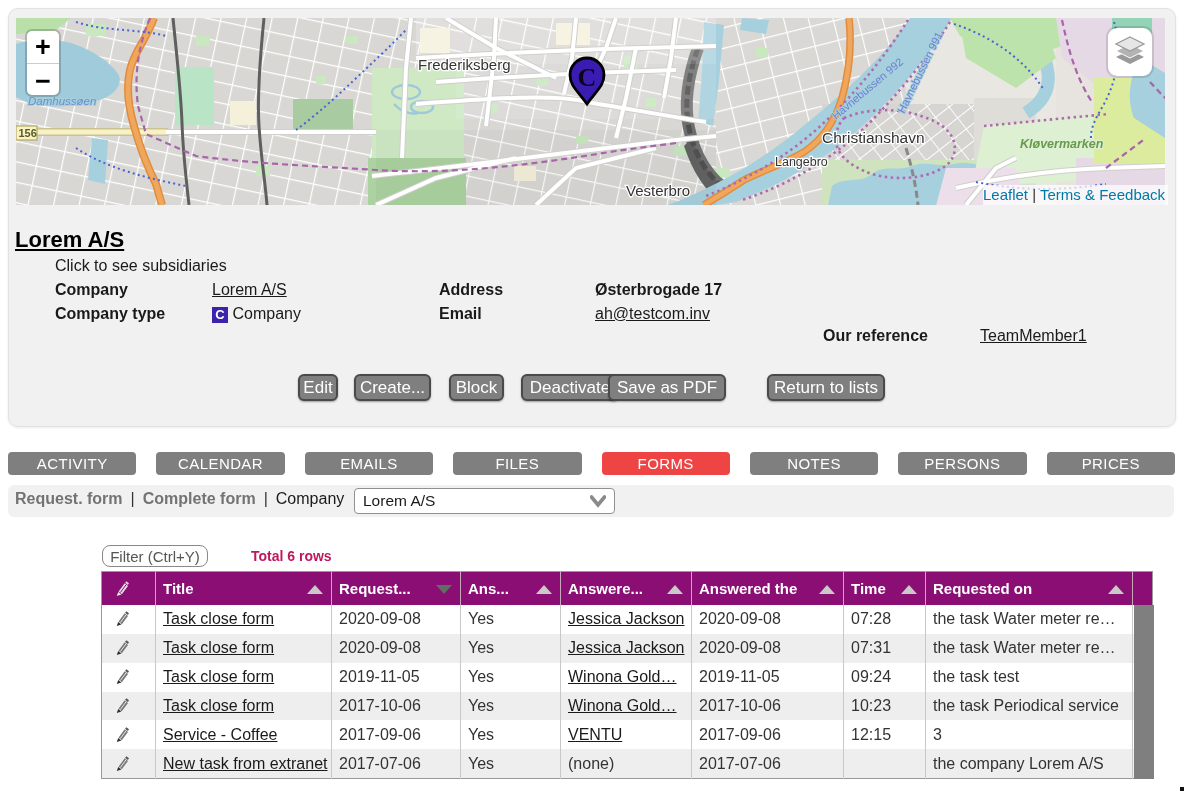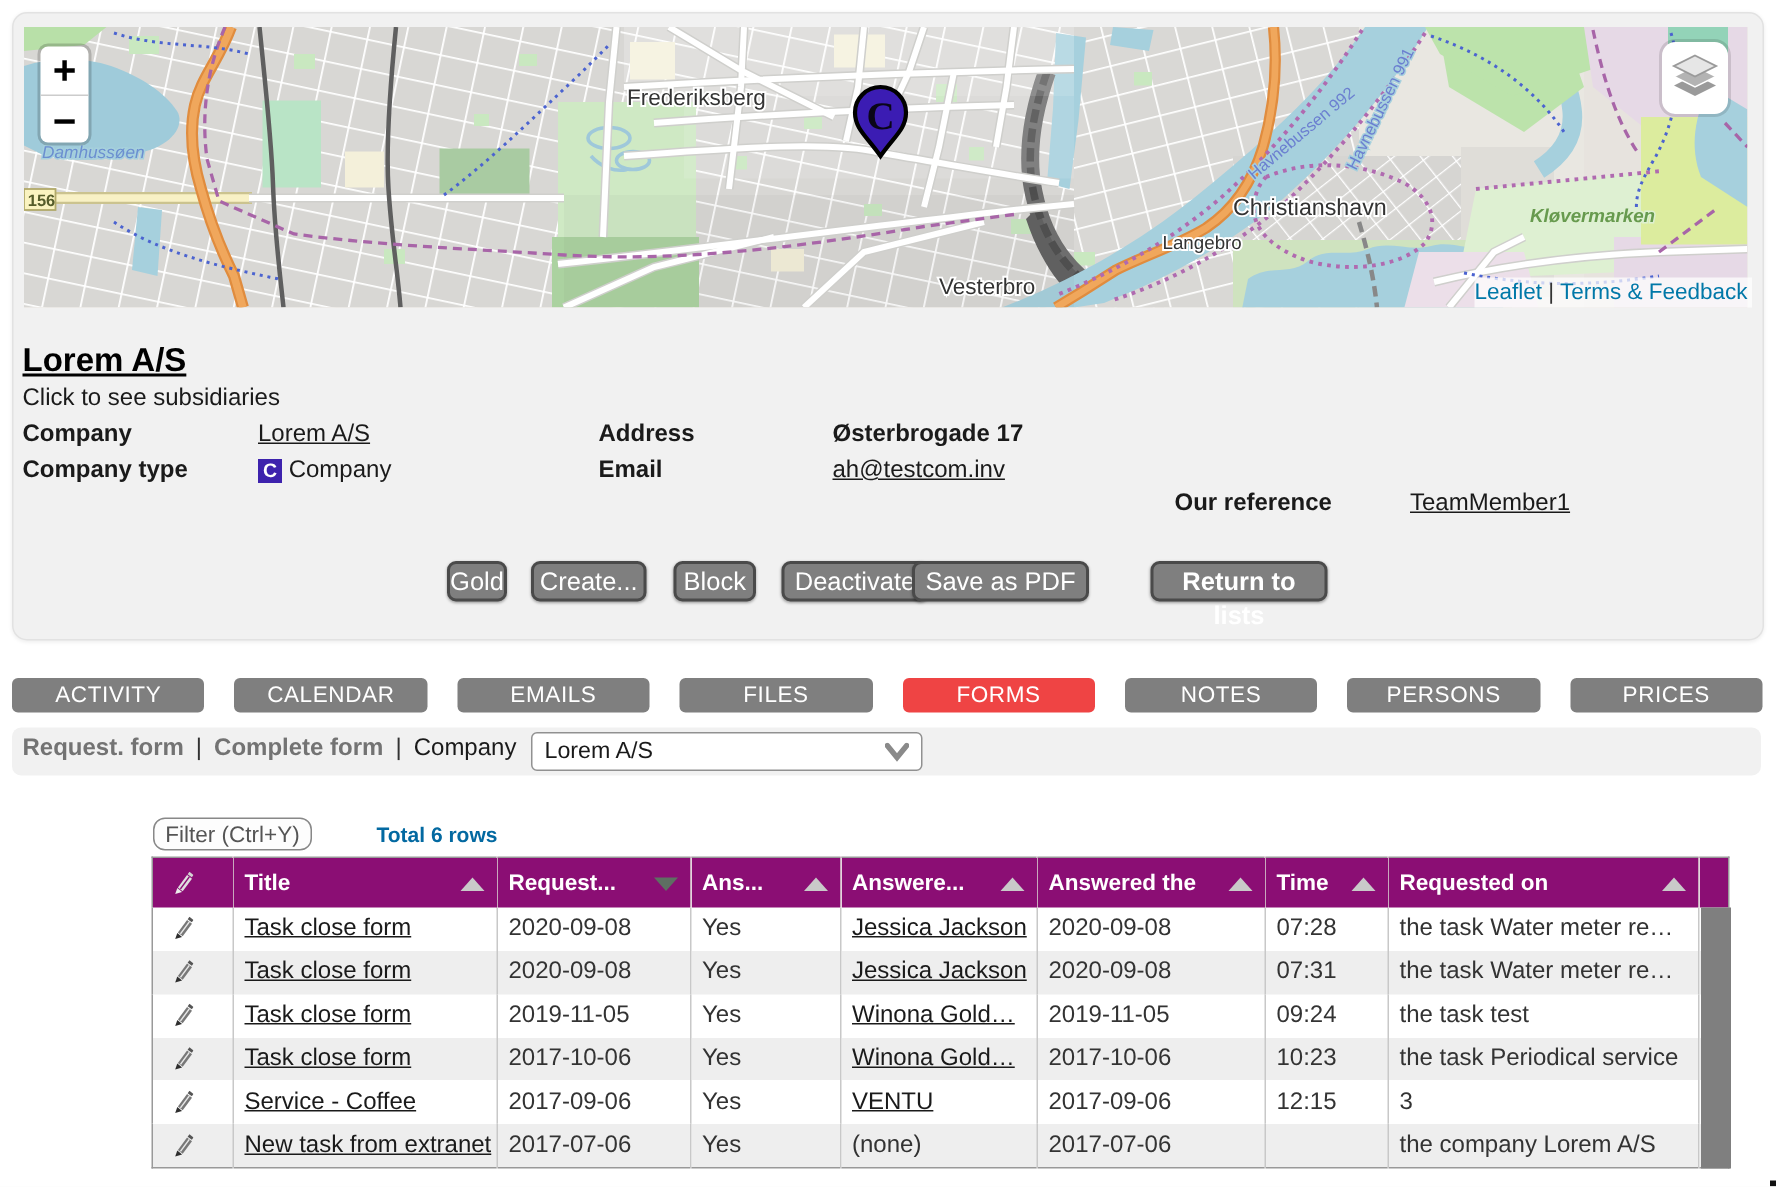--- a/index.html
+++ b/index.html
@@ -7,36 +7,36 @@
 .abs{position:absolute;}
 #topbox{left:8px;top:8px;width:1166px;height:417px;background:#f1f1f1;border:1px solid #e2e2e2;border-radius:10px;box-shadow:0 1px 3px rgba(0,0,0,0.08);}
 #map{left:16px;top:18px;width:1149px;height:187px;overflow:hidden;background:#e9e7e1;}
 #zoomctl{left:27px;top:31px;width:32px;height:64px;background:#fff;border-radius:5px;box-shadow:0 0 0 2px rgba(0,0,0,0.18);}
 #zoomctl .zb{width:32px;height:32px;text-align:center;font-size:27px;font-weight:bold;color:#000;line-height:32px;}
 #zoomctl .zsep{height:1px;background:#ccc;width:32px;position:absolute;top:32px;}
 #layerctl{left:1108px;top:28px;width:44px;height:48px;background:#fff;border-radius:9px;box-shadow:0 0 0 2px rgba(0,0,0,0.12);}
 #attrib{left:983px;top:185px;width:182px;height:20px;background:rgba(255,255,255,0.72);font-size:15px;line-height:20px;text-align:right;color:#0078a8;white-space:nowrap;padding-right:3px;}
 #attrib .sep{color:#333;}
 h1.title{position:absolute;left:15px;top:227px;margin:0;font-size:22px;font-weight:bold;color:#000;text-decoration:underline;}
-.txt{font-size:16px;color:#1a1a1a;white-space:nowrap;}
+.txt{font-size:16px;color:#1a1a1a;white-space:nowrap;margin-left:40px;}
 .lbl{font-weight:bold;}
 a.dk{color:#1a1a1a;text-decoration:underline;}
 .cbadge{display:inline-block;width:16px;height:16px;background:#3d22ad;color:#fff;font-size:13px;font-weight:bold;text-align:center;line-height:16px;vertical-align:0px;}
 .btn{position:absolute;top:374px;height:27px;background:#7f7f7f;border:2px solid #4a4a4a;border-radius:6px;color:#fff;font-size:17px;line-height:23px;text-align:center;box-sizing:border-box;box-shadow:0 1px 2px rgba(0,0,0,0.35);font-family:"Liberation Sans",sans-serif;}
 #tabs{left:8px;top:452px;width:1167px;height:23px;display:flex;gap:20px;}
 .tab{flex:1;background:#7f7f7f;border-radius:4px;color:#fff;font-size:15px;line-height:23px;text-align:center;letter-spacing:0.4px;}
 .tab.sel{background:#ef4444;}
 #subbar{left:8px;top:485px;width:1166px;height:32px;background:#f1f1f1;border-radius:6px;}
 #subbar .in{position:absolute;left:7px;top:5px;font-size:16px;color:#1a1a1a;}
 a.blu{color:#737373;font-weight:bold;}
 #subbar .pipe{display:inline-block;margin:0 8px;color:#333;}
 #selbox{left:354px;top:488px;width:261px;height:26px;background:#fff;border:1px solid #919191;border-radius:4px;box-sizing:border-box;font-size:15.5px;line-height:23px;color:#1a1a1a;padding-left:8px;}
 #selbox svg{position:absolute;right:8px;top:6px;}
 #filterbtn{left:102px;top:545px;width:106px;height:22px;border:1px solid #888;border-radius:8px;background:#fdfdfd;font-size:15px;color:#555;text-align:center;line-height:21px;box-sizing:border-box;}
-#totalrows{left:251px;top:548px;font-size:14px;font-weight:bold;color:#0369a1;}
+#totalrows{left:251px;top:548px;font-size:14px;font-weight:bold;color:#be185d;}
 table#grid{position:absolute;left:101px;top:571px;border-collapse:collapse;table-layout:fixed;font-size:16px;color:#333;}
 #grid th{background:#8b0e74;color:#fff;font-size:15px;font-weight:bold;text-align:left;padding:0 0 0 7px;height:33px;border-right:1px solid #c9a8bd;position:relative;overflow:hidden;white-space:nowrap;}
 #grid td{height:28.85px;padding:0 0 0 7px;border-right:1px solid #c8c8c8;overflow:hidden;white-space:nowrap;}
 #grid tr.odd td{background:#fff;}
 #grid tr.even td{background:#eee;}
 #grid td.last,#grid th.last{border-right:none;padding:0;}
 #grid{border:1px solid #999;}
 .arr-up{position:absolute;right:8px;top:13px;width:0;height:0;border-left:8px solid transparent;border-right:8px solid transparent;border-bottom:9px solid #c9c9c9;}
 .arr-dn{position:absolute;right:8px;top:13px;width:0;height:0;border-left:8px solid transparent;border-right:8px solid transparent;border-top:9px solid #5e6e62;}
 .pencil{display:block;margin:0 0 0 13px;}
@@ -223,26 +223,26 @@
   <div class="abs txt" style="left:172px;top:281px;"><a class="dk">Lorem A/S</a></div>
   <div class="abs txt lbl" style="left:399px;top:281px;">Address</div>
   <div class="abs txt" style="left:555px;top:281px;font-weight:bold;">Østerbrogade 17</div>
   <div class="abs txt lbl" style="left:15px;top:305px;">Company type</div>
   <div class="abs txt" style="left:172px;top:305px;"><span class="cbadge">C</span> Company</div>
   <div class="abs txt lbl" style="left:399px;top:305px;">Email</div>
   <div class="abs txt" style="left:555px;top:305px;"><a class="dk">ah@testcom.inv</a></div>
   <div class="abs txt lbl" style="left:783px;top:327px;">Our reference</div>
   <div class="abs txt" style="left:940px;top:327px;"><a class="dk">TeamMember1</a></div>
 
-  <div class="btn" style="left:298px;width:40px;">Gold</div>
+  <div class="btn" style="left:298px;width:40px;">Edit</div>
   <div class="btn" style="left:354px;width:77px;">Create...</div>
   <div class="btn" style="left:449px;width:55px;">Block</div>
   <div class="btn" style="left:521px;width:98px;">Deactivate</div>
   <div class="btn" style="left:608px;width:118px;">Save as PDF</div>
-  <div class="btn" style="left:767px;width:118px;font-weight:bold;">Return to lists</div>
+  <div class="btn" style="left:767px;width:118px;">Return to lists</div>
 
   <div class="abs" id="tabs">
     <div class="tab">ACTIVITY</div>
     <div class="tab">CALENDAR</div>
     <div class="tab">EMAILS</div>
     <div class="tab">FILES</div>
     <div class="tab sel">FORMS</div>
     <div class="tab">NOTES</div>
     <div class="tab">PERSONS</div>
     <div class="tab">PRICES</div>

